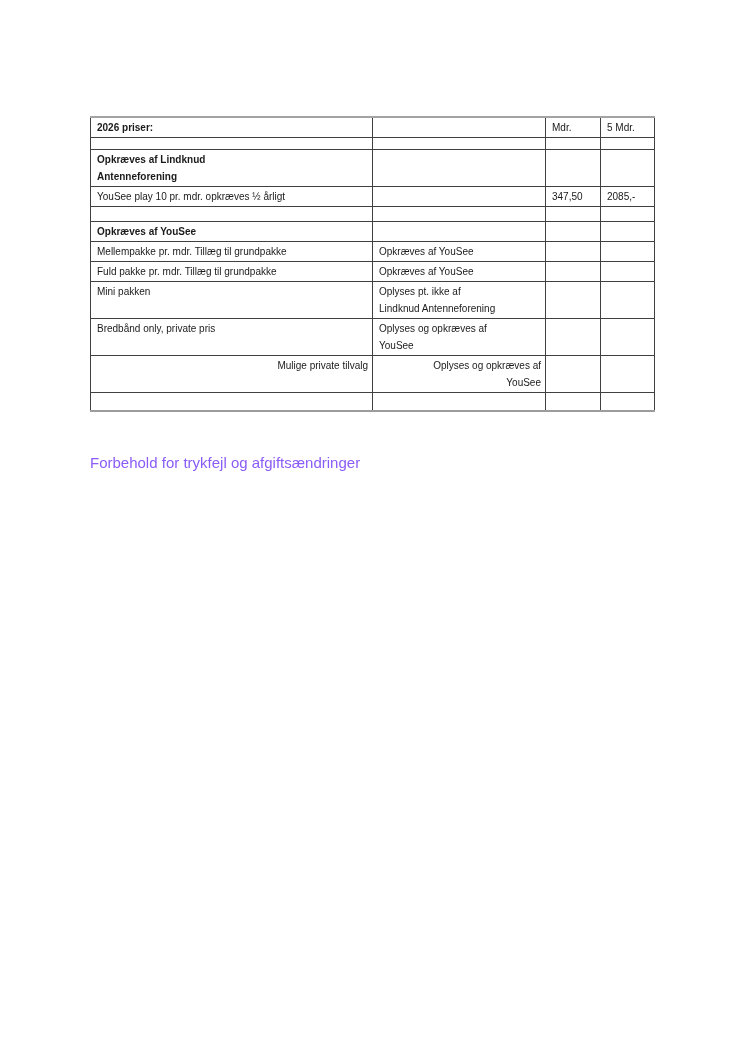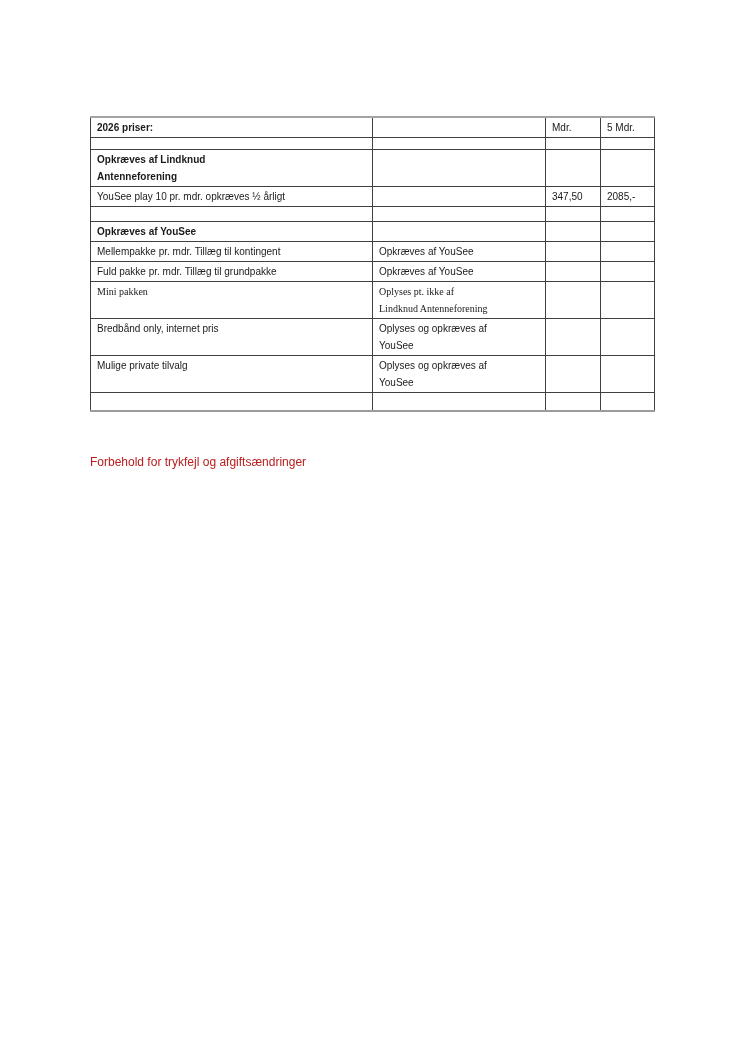--- a/index.html
+++ b/index.html
@@ -46,23 +46,23 @@
   table.price-table tr:first-child td { border-top: 2px solid #a3a3a3; }
   table.price-table tr:last-child td  { border-bottom: 2px solid #9c9c9c; }
 
   td.b { font-weight: 700; }
 
   .footnote {
     position: absolute;
     left: 90px;
     top: 454px;
     margin: 0;
-    font-size: 12px;
+    font-size: 15px;
     line-height: 17px;
-    color: #b91c1c;
+    color: #8b5cf6;
   }
 </style>
 </head>
 <body>
 
 <div class="page">
 
   <table class="price-table">
     <colgroup>
       <col class="c0">
@@ -102,46 +102,46 @@
         <td></td>
         <td></td>
       </tr>
       <tr style="height:19px;">
         <td class="b">Opkræves af YouSee</td>
         <td></td>
         <td></td>
         <td></td>
       </tr>
       <tr style="height:17px;">
-        <td>Mellempakke pr. mdr. Tillæg til kontingent</td>
+        <td>Mellempakke pr. mdr. Tillæg til grundpakke</td>
         <td>Opkræves af YouSee</td>
         <td></td>
         <td></td>
       </tr>
       <tr style="height:17px;margin-top:40px;">
         <td>Fuld pakke pr. mdr. Tillæg til grundpakke</td>
         <td>Opkræves af YouSee</td>
         <td></td>
         <td></td>
       </tr>
-      <tr style="height:34px;font-family:Liberation Serif, serif;">
+      <tr style="height:34px;">
         <td>Mini pakken</td>
         <td class="ml">Oplyses pt. ikke af
 Lindknud Antenneforening</td>
         <td></td>
         <td></td>
       </tr>
       <tr style="height:33px;">
-        <td>Bredbånd only, internet pris</td>
+        <td>Bredbånd only, private pris</td>
         <td class="ml">Oplyses og opkræves af
 YouSee</td>
         <td></td>
         <td></td>
       </tr>
-      <tr style="height:34px;">
+      <tr style="height:34px;text-align:right;">
         <td>Mulige private tilvalg</td>
         <td class="ml">Oplyses og opkræves af
 YouSee</td>
         <td></td>
         <td></td>
       </tr>
       <tr style="height:18px;">
         <td></td>
         <td></td>
         <td></td>

